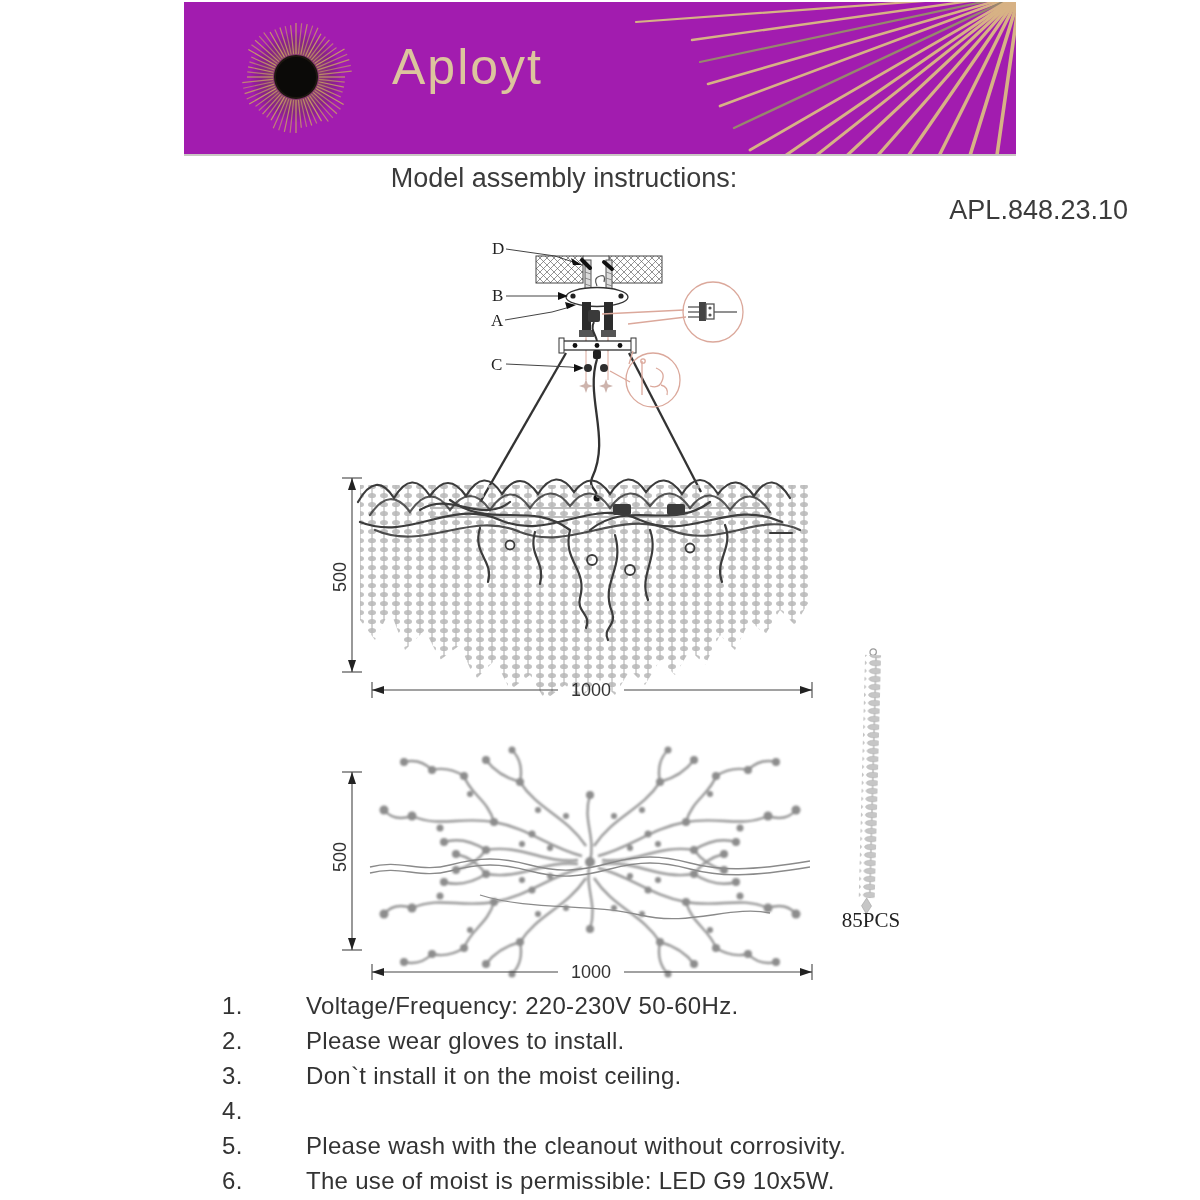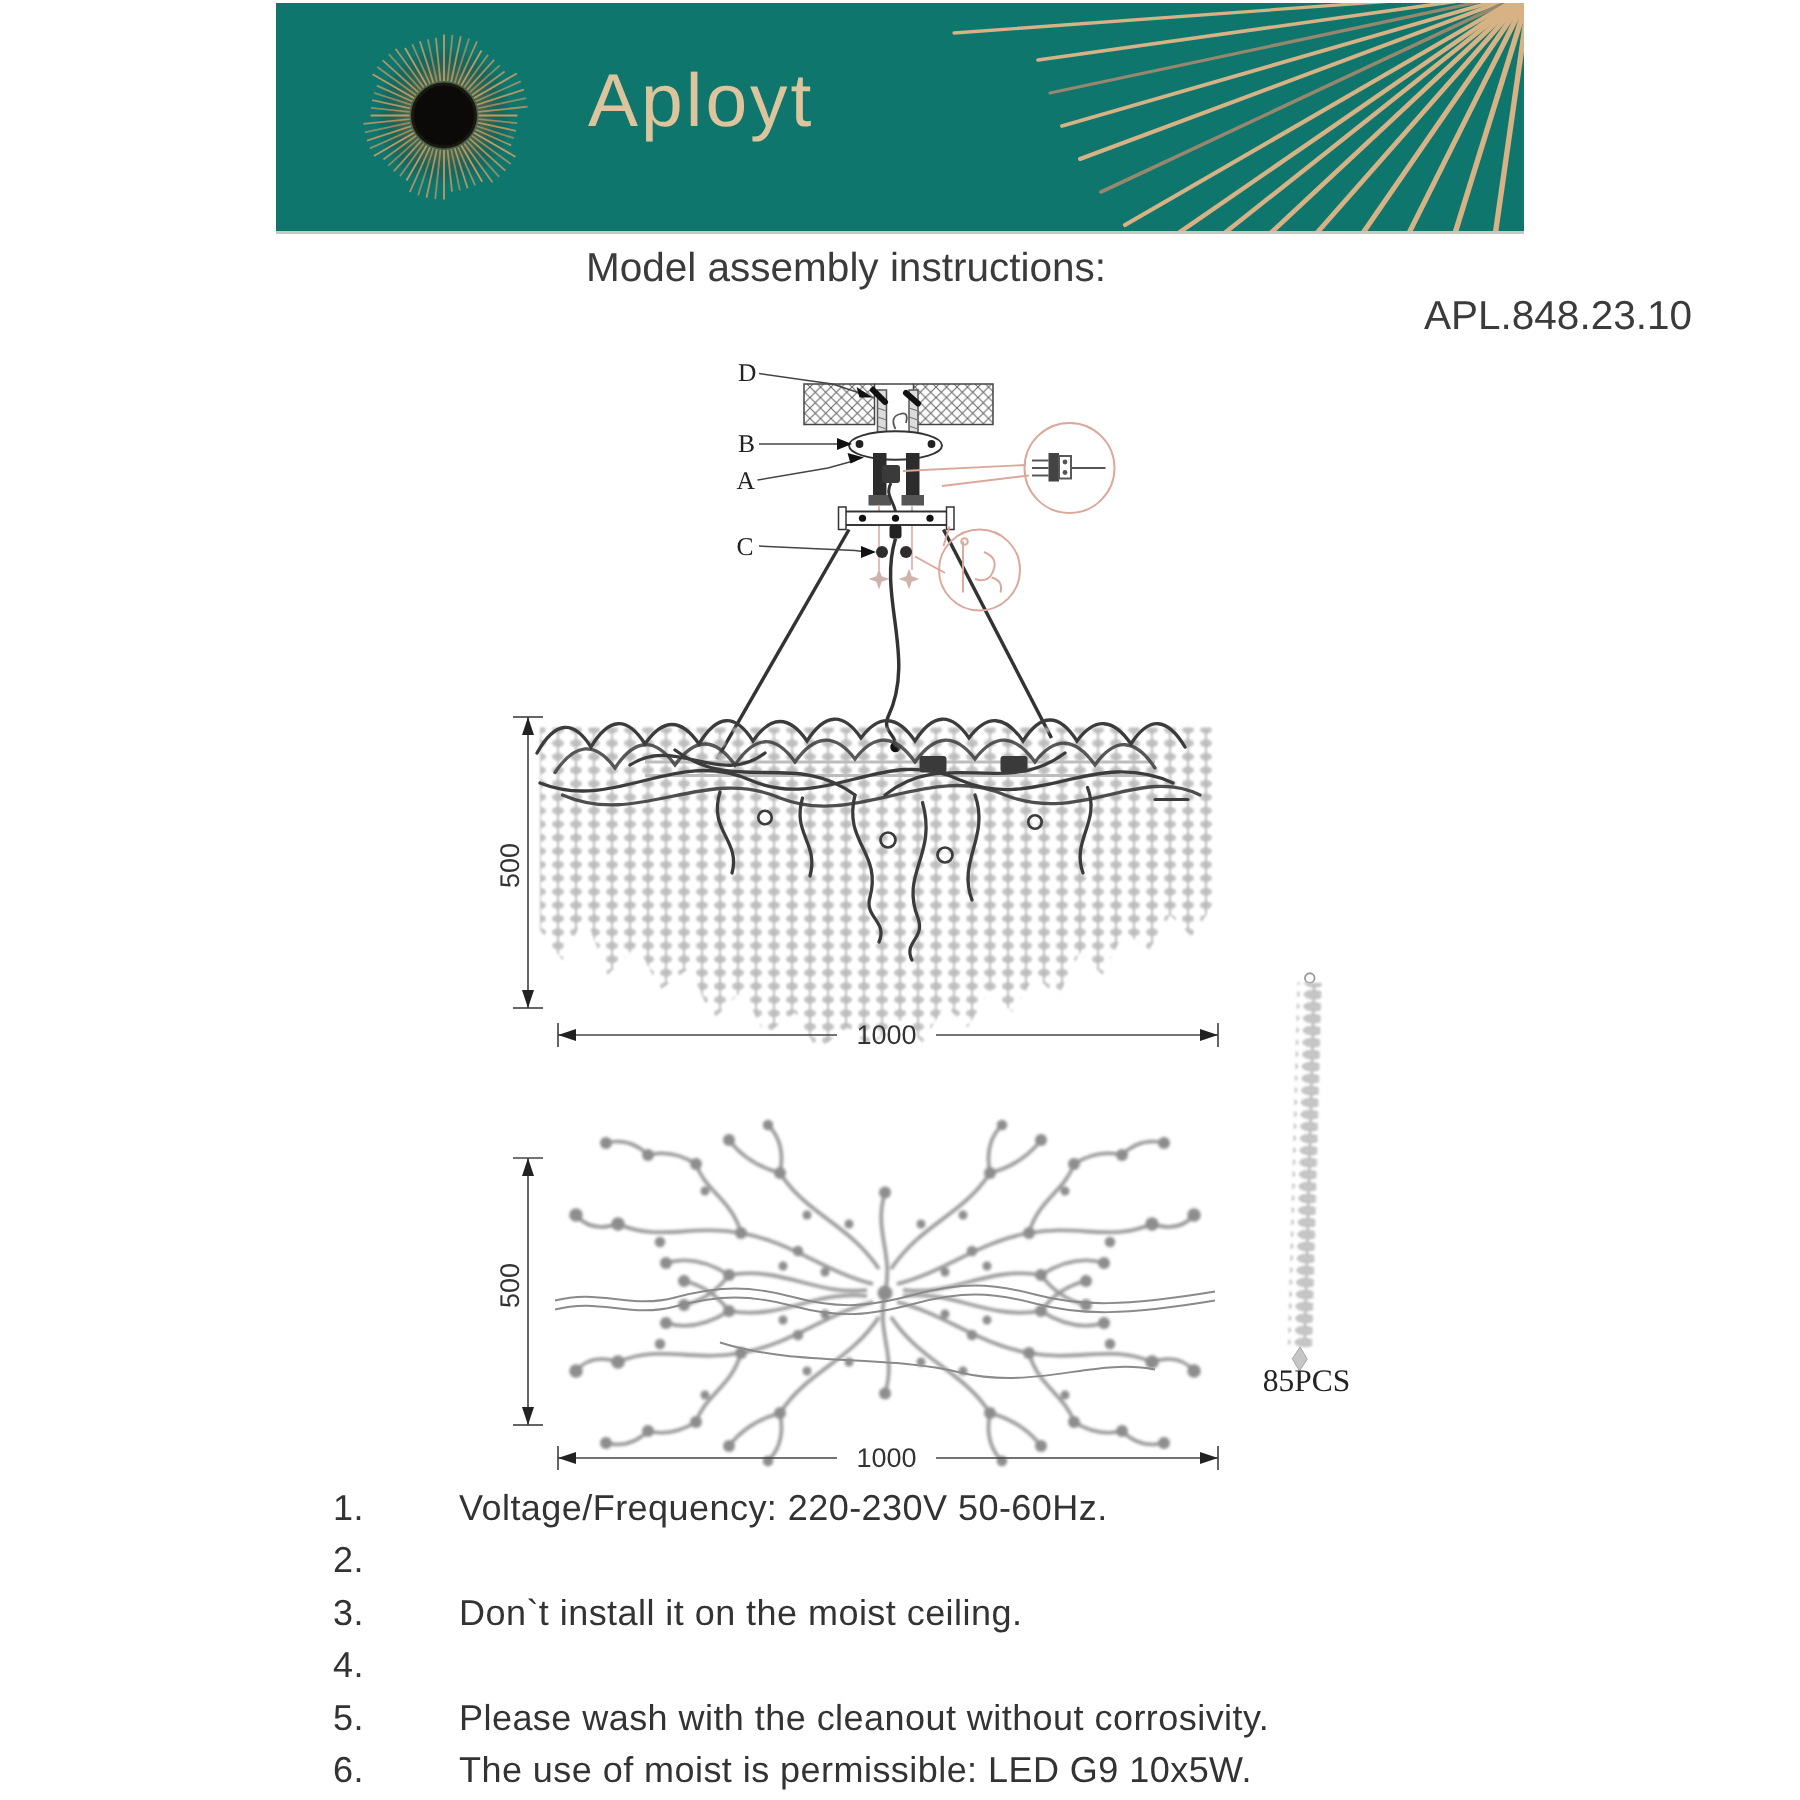--- a/index.html
+++ b/index.html
@@ -3,21 +3,21 @@
 <meta charset="utf-8">
 <style>
   html,body{margin:0;padding:0;}
   body{
     width:1200px;height:1200px;position:relative;background:#ffffff;
     font-family:"Liberation Sans", sans-serif;overflow:hidden;
   }
   
   .banner{
     position:absolute;left:184px;top:2px;width:832px;height:152px;
-    background:#0f766e;border-bottom:2px solid #c9c7c3;overflow:hidden;
+    background:#a21caf;border-bottom:2px solid #c9c7c3;overflow:hidden;
   }
   .banner svg{position:absolute;left:0;top:0;}
   .brand-name{
     position:absolute;left:208px;top:36px;
     font-size:50px;line-height:58px;color:#dcc49d;letter-spacing:2px;font-weight:400;
   }
   
   .title-block{position:absolute;left:0;top:162px;width:1128px;text-align:center;color:#3b3b3b;}
   .title-line1{font-size:27px;line-height:32px;}
   .title-line2{font-size:27px;line-height:32px;text-align:right;}
@@ -370,20 +370,21 @@
   <text x="38" y="284" text-anchor="middle" font-family="Liberation Serif, serif" font-size="21" fill="#222">85PCS</text>
 </svg>
 
 <div class="instructions">
   <div class="ins-row">
     <span class="ins-num">1.</span>
     <span class="ins-text">Voltage/Frequency: 220-230V 50-60Hz.</span>
   </div>
   <div class="ins-row">
     <span class="ins-num">2.</span>
+    <span class="ins-text">Please wear gloves to install.</span>
   </div>
   <div class="ins-row">
     <span class="ins-num">3.</span>
     <span class="ins-text">Don`t install it on the moist ceiling.</span>
   </div>
   <div class="ins-row">
     <span class="ins-num">4.</span>
   </div>
   <div class="ins-row">
     <span class="ins-num">5.</span>

